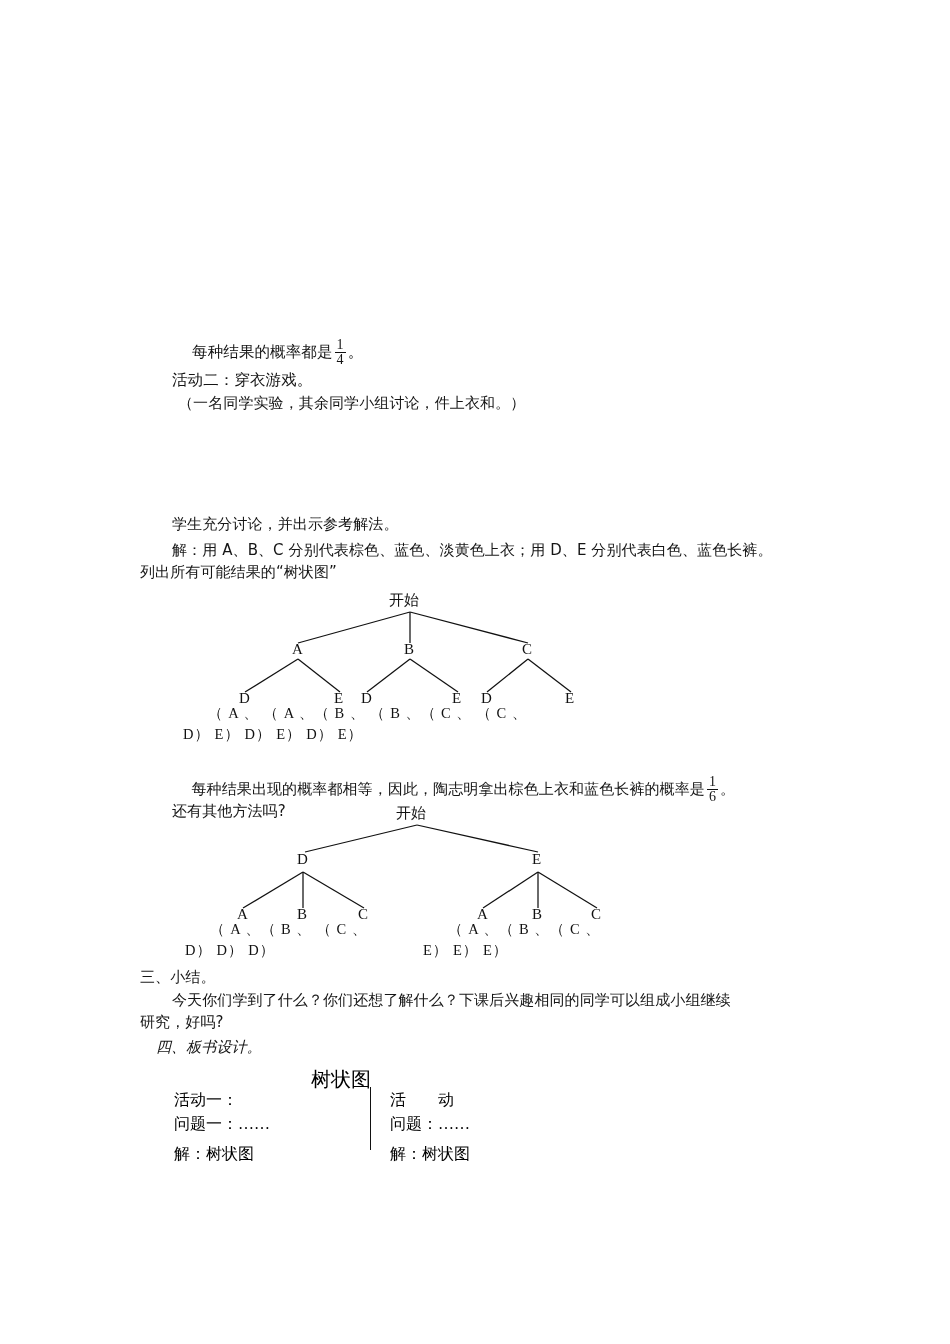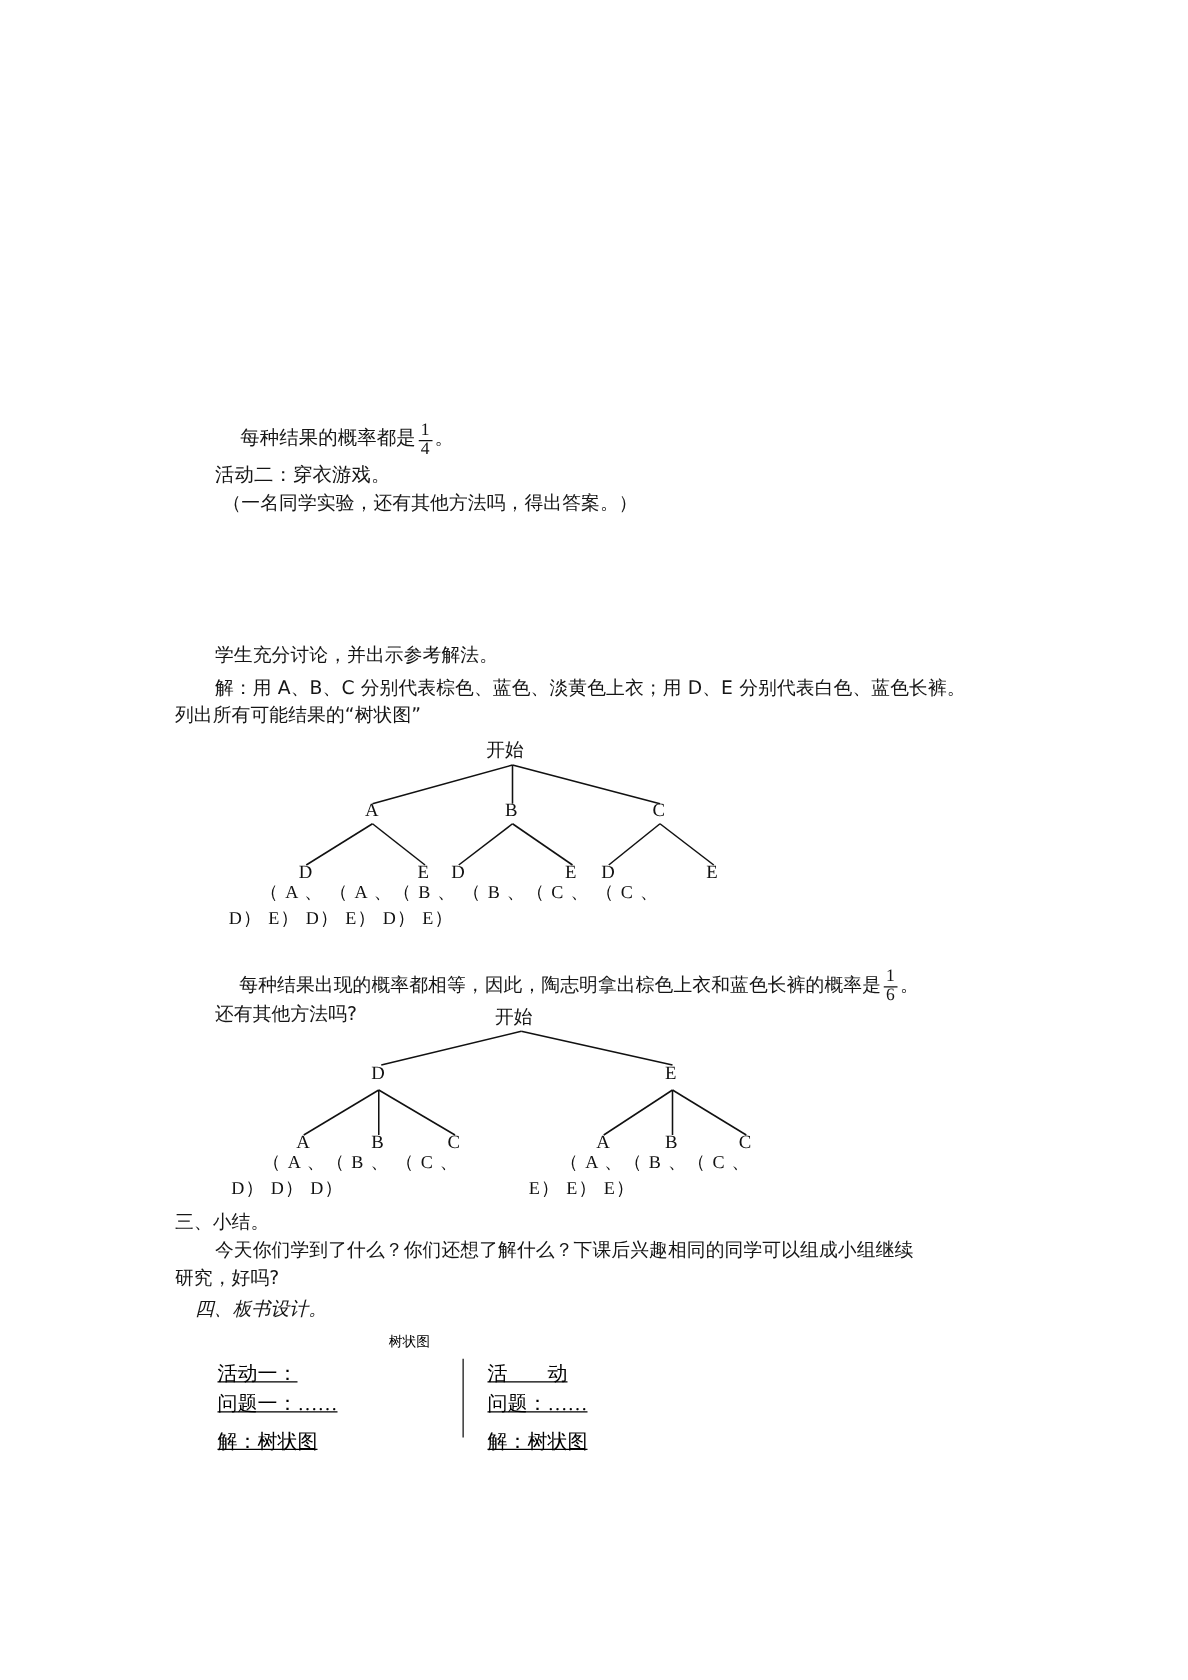--- a/index.html
+++ b/index.html
@@ -64,50 +64,49 @@
     font-size:15px;
     color:#111;
     white-space:nowrap;
   }
 
   
   .board{position:absolute;}
   .board-title{
     position:absolute;
     font-family:Liberation Mono, monospace;
-    font-size:11px;
+    font-size:20px;
     white-space:nowrap;
     text-align:right;
   }
   .board-divider{
     position:absolute;
     width:0;border-left:1.4px solid #111;
   }
   .board-col{
     position:absolute;
     font-family:"Liberation Serif","DejaVu Serif",serif;
     font-size:16px;
     line-height:24px;
     white-space:nowrap;
-    text-decoration:underline;
   }
   .board-col div{white-space:pre;}
 </style>
 </head>
 <body>
 
 <div class="page">
 
   <div class="para heiti" style="left:172px; top:316px;">
     <span>每种结果的概率都是</span><span class="frac"><span class="num">1</span><span class="bar"></span><span class="den">4</span></span><span>。</span>
   </div>
 
   <div class="para heiti" style="left:172px; top:369px;">活动二：穿衣游戏。</div>
 
-  <div class="para songti" style="left:178px; top:392px; font-size:15px;">（一名同学实验，还有其他方法吗，得出答案。）</div>
+  <div class="para songti" style="left:178px; top:392px; font-size:15px;">（一名同学实验，其余同学小组讨论，件上衣和。）</div>
 
 
 
   <div class="para heiti" style="left:172px; top:513px; font-size:15px;">学生充分讨论，并出示参考解法。</div>
 
   <div class="para heiti" style="left:140px; top:539px; width:700px; text-indent:32px; font-size:15px; line-height:22px;">解：用 A、B、C 分别代表棕色、蓝色、淡黄色上衣；用 D、E 分别代表白色、蓝色长裤。
 列出所有可能结果的“树状图”</div>
 
   <div class="tree" style="left:0px; top:0px; width:950px; height:0;">
 

